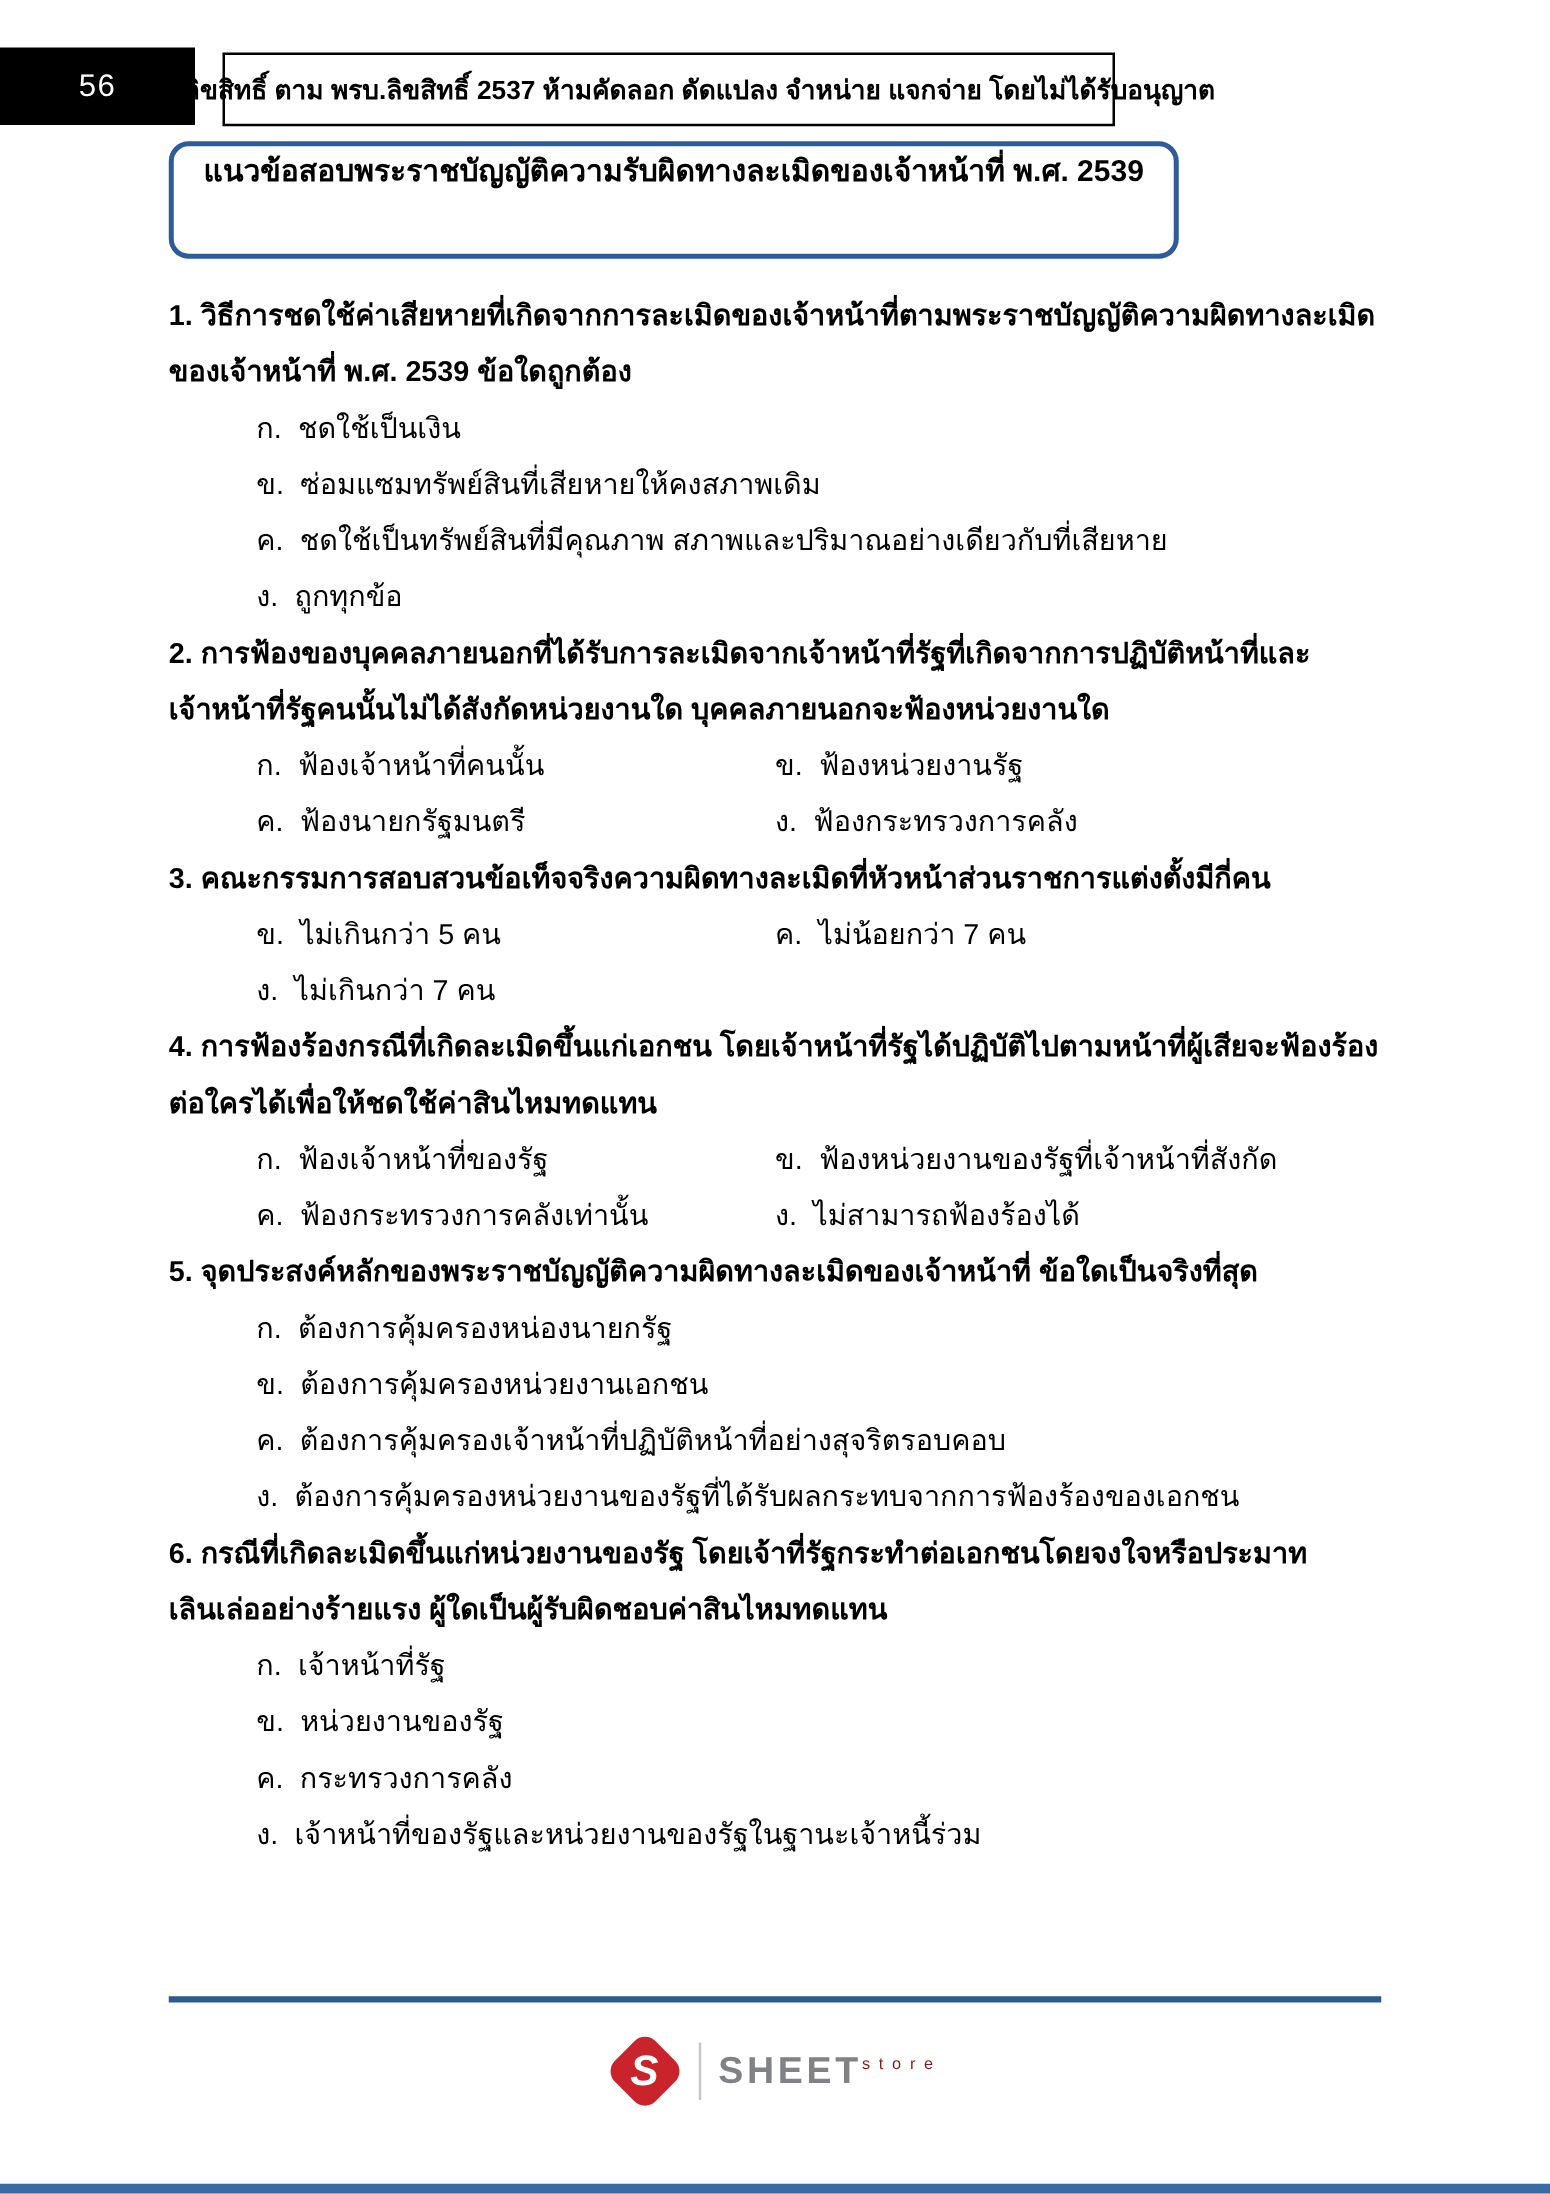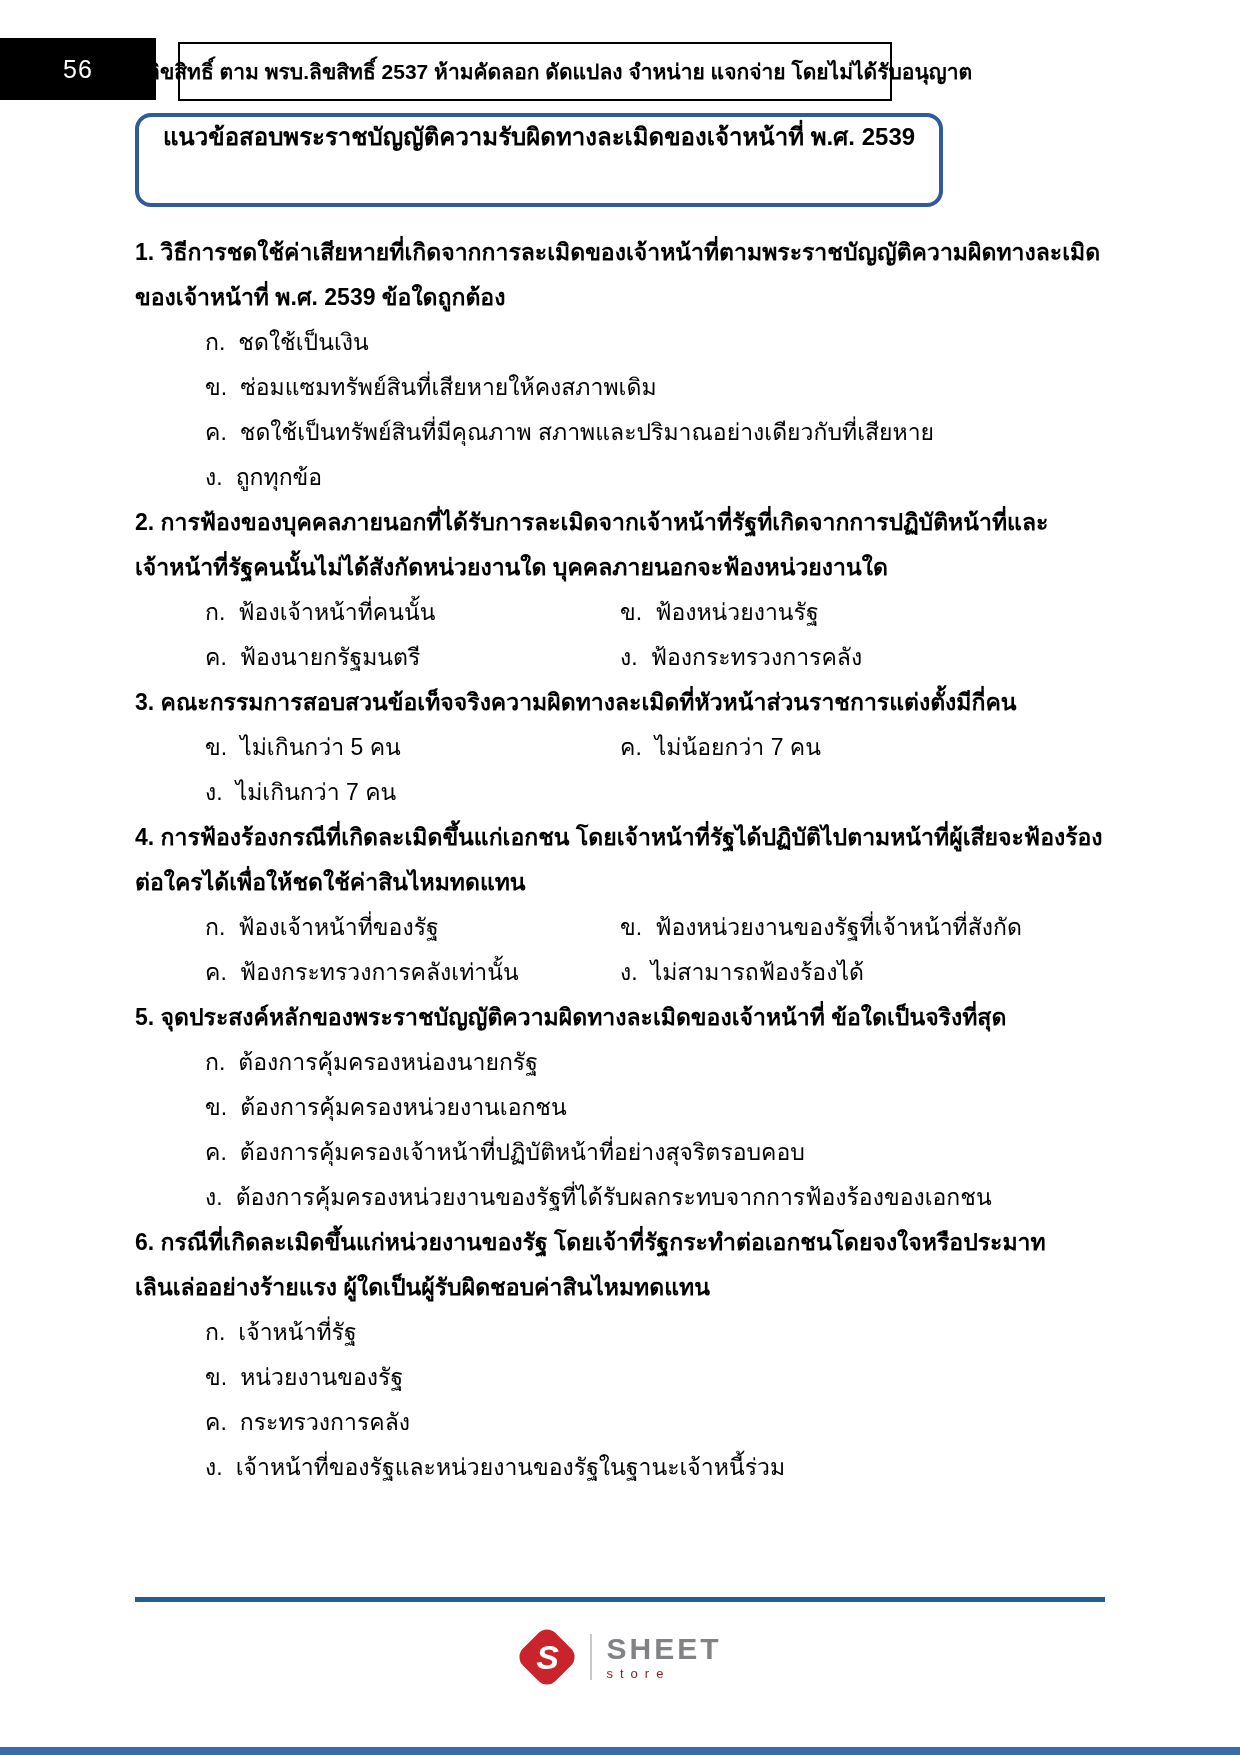--- a/index.html
+++ b/index.html
@@ -76,21 +76,21 @@
     content:""; position:absolute; inset:6px;
     background:#c9242b; border-radius:12px;
     transform:rotate(45deg);
   }
   .logo-mark .glyph {
     position:relative; z-index:1;
     color:#fff; font-weight:bold; font-style:italic; font-size:34px;
     line-height:1;
   }
   .logo-divider { width:2px; height:46px; background:#c7c8ca; }
-  .logo-text { display:flex; flex-direction:column; justify-content:center; }
+  .logo-text { display:flex; flex-direction:row; justify-content:center; }
   .brand {
     color:#808285; font-weight:bold; font-size:30px;
     letter-spacing:3px; line-height:1.05;
   }
   .brand-sub {
     color:#7f1d1d; font-size:13px; letter-spacing:7px; margin-top:2px;
   }
   .bottom-bar {
     position:absolute; left:0; bottom:0;
     width:1240px; height:8px;

